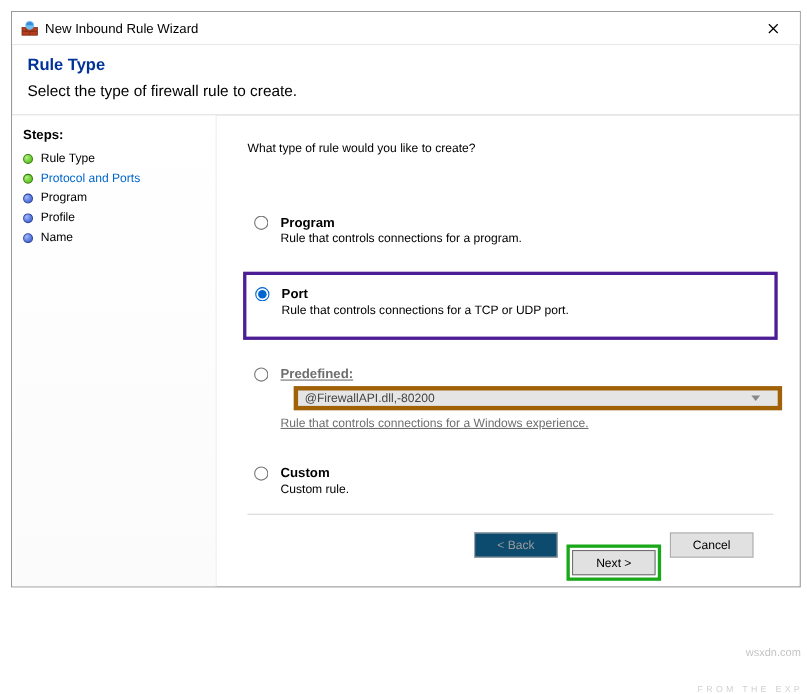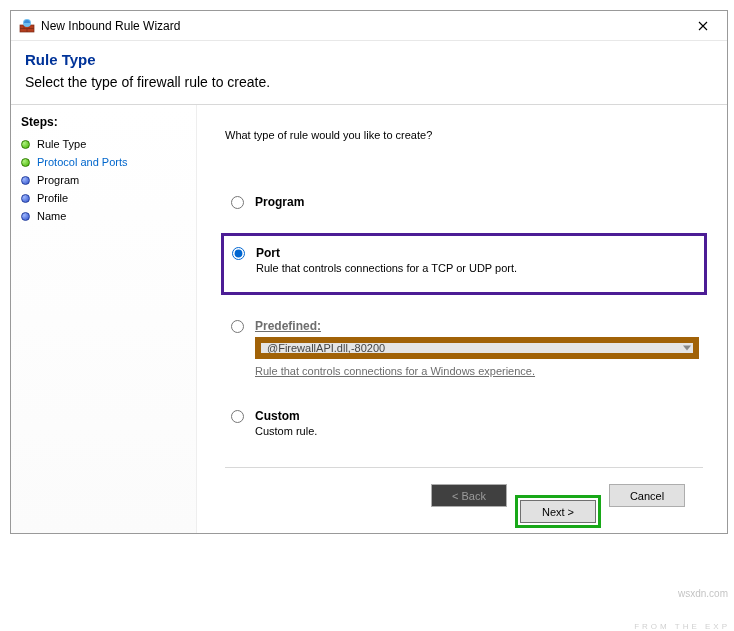--- a/index.html
+++ b/index.html
@@ -108,26 +108,26 @@
     .opt.disabled .olabel,
     .opt.disabled .odesc { color: #6e6e6e; text-decoration: underline; }
     .highlight-box {
       border: 3px solid #4c1d95;
       padding: 4px 6px 8px 2px;
       margin: -2px -4px 2px -4px;
     }
     .predef-select {
       width: 100%;
       height: 22px;
-      border: 6px solid #a16207;
+      border: 4px solid #a16207;
       background: #e5e5e5;
       color: #444;
       font-size: 11px;
       padding: 0 6px;
-      margin: 4px 0;
+      margin: 4px 12px;
       appearance: none;
       position: relative;
     }
     .predef-wrap { position: relative; }
     .predef-wrap::after {
       content: "";
       position: absolute;
       right: 8px; top: 50%;
       width: 0; height: 0;
       border-left: 4px solid transparent;
@@ -149,21 +149,21 @@
     .btn {
       min-width: 76px;
       height: 23px;
       border: 1px solid #adadad;
       background: #e1e1e1;
       font-size: 11px;
       padding: 0 12px;
       cursor: default;
       font-family: inherit;
     }
-    .btn.disabled { color: #9b9b9b; background:#404040; }
+    .btn.disabled { color: #9b9b9b; background:#0c4a6e; }
     .btn-highlight {
       border: 3px solid #18a818;
       padding: 2px;
       display: inline-flex;
       margin-top: 32px;
     }
     .btn-highlight .btn { border:1px solid #707070; background:#e1e1e1; }
     .watermark {
       position: absolute;
       right: 4px; bottom: 0;
@@ -246,20 +246,21 @@
       <div class="prompt">What type of rule would you like to create?</div>
 
       <div class="options">
 
         <label class="opt">
           <span class="radio-col">
               <input type="radio" name="ruletype" style="">
             </span>
           <span class="text-col">
             <div class="olabel">Program</div>
+            <div class="odesc">Rule that controls connections for a program.</div>
           </span>
         </label>
 
         <div class="highlight-box">
           <label class="opt">
             <span class="radio-col">
                 <input type="radio" name="ruletype" checked="" style="">
               </span>
             <span class="text-col">
               <div class="olabel">Port</div>

